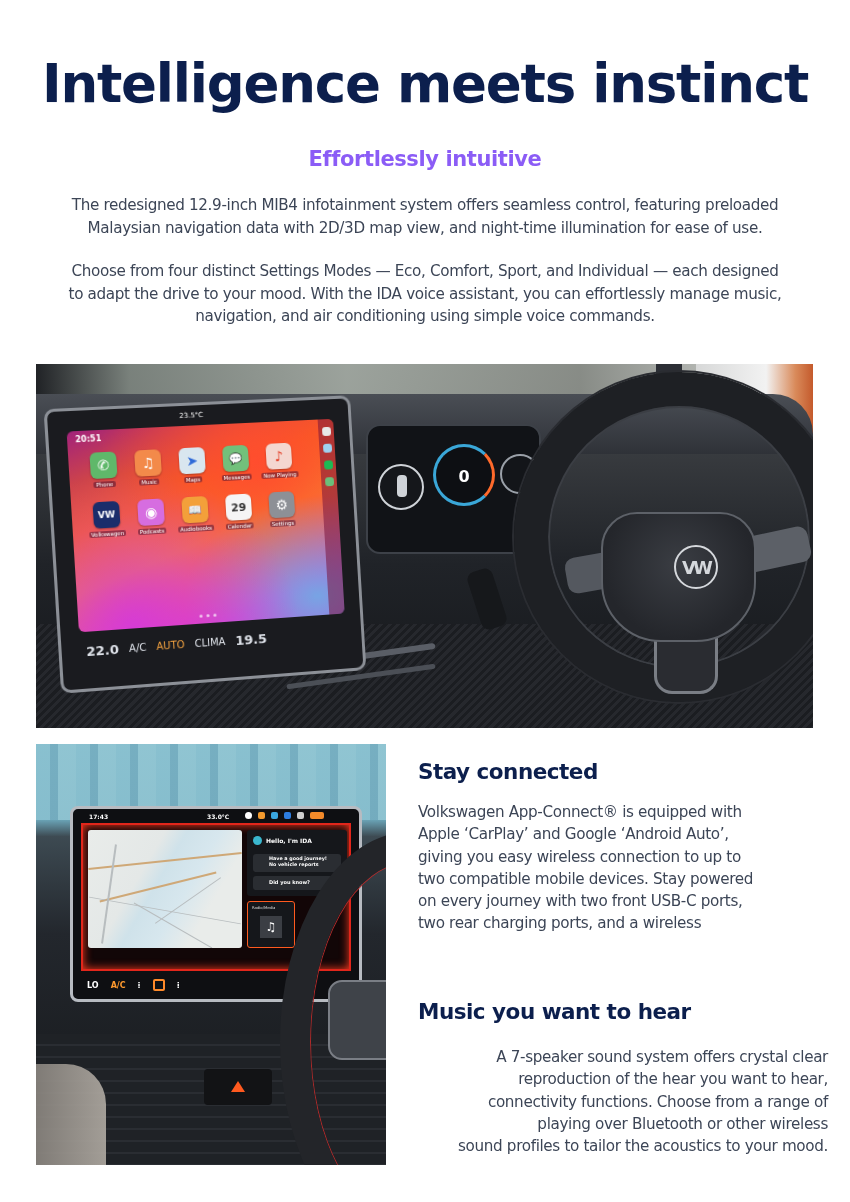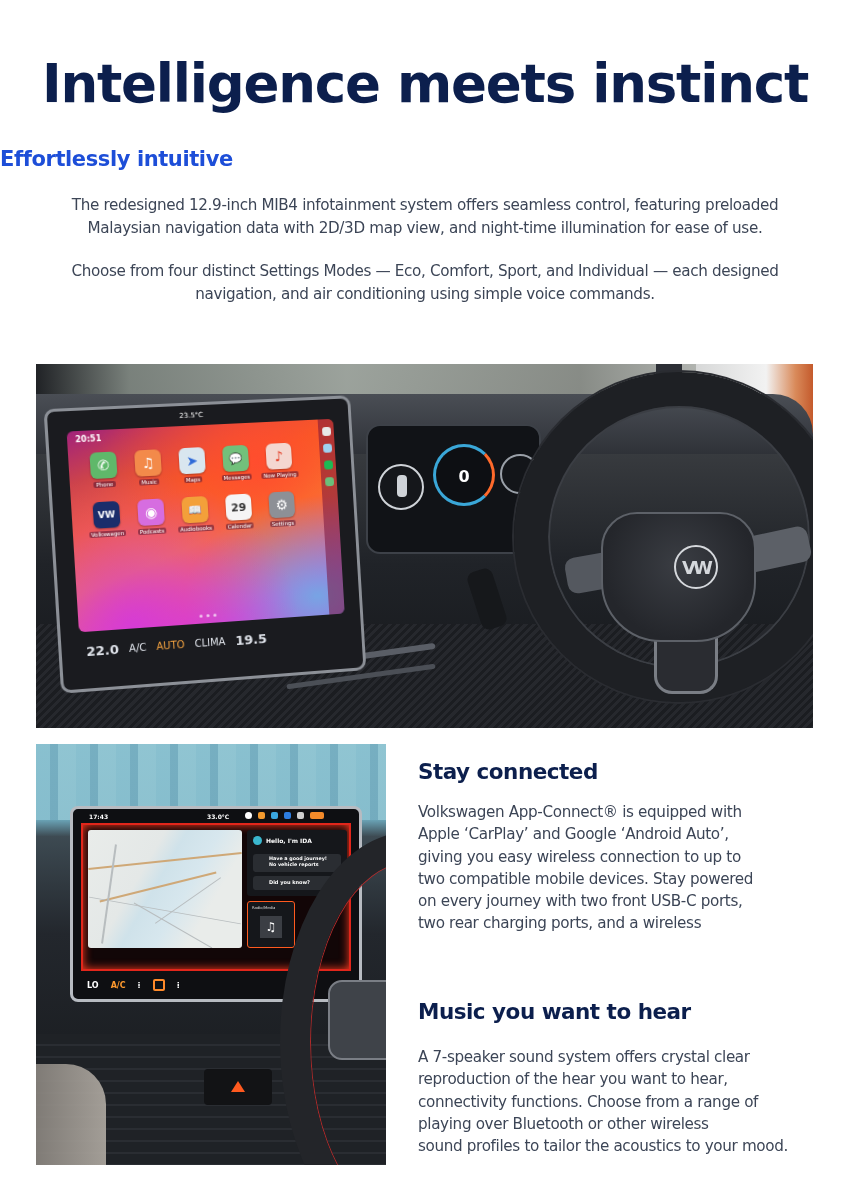--- a/index.html
+++ b/index.html
@@ -5,22 +5,22 @@
   * { box-sizing: border-box; margin: 0; padding: 0; }
   html, body { width: 850px; height: 1202px; background: #ffffff; overflow: hidden; }
   body { position: relative; font-family: "DejaVu Sans", sans-serif; color: #001e50; }
 
   .main-title {
     position: absolute; left: 0; top: 52px; width: 850px; text-align: center;
     font-family: "DejaVu Sans", sans-serif; font-weight: bold; font-size: 53px;
     letter-spacing: -1.2px; color: #0c1f4d; line-height: 64px;
   }
   .sub-title {
-    position: absolute; left: 0; top: 145px; width: 850px; 
-    font-weight: bold; font-size: 21px; letter-spacing: -0.4px; color: #1d4ed8; line-height: 28px;
+    position: absolute; left: 0; top: 145px; width: 850px; text-align: center;
+    font-weight: bold; font-size: 21px; letter-spacing: -0.4px; color: #8b5cf6; line-height: 28px;
   }
   .intro {
     position: absolute; left: 36px; width: 778px; text-align: center;
     font-family: "DejaVu Sans", sans-serif; font-size: 15.2px; line-height: 22.5px;
     color: #3c4556; letter-spacing: -0.35px;
   }
   .intro.p1 { top: 194px; }
   .intro.p2 { top: 260px; }
 
   
@@ -146,36 +146,37 @@
     position: absolute; left: 418px; font-weight: bold; font-size: 21.5px; color: #0c1f4d;
     letter-spacing: -0.5px; line-height: 28px;
   }
   .sec-title.t1 { top: 758px; }
   .sec-title.t2 { top: 998px; }
   .sec-body {
     position: absolute; left: 418px; width: 410px; font-size: 15.2px; line-height: 22.3px; color: #3c4556;
     letter-spacing: -0.35px;
   }
   .sec-body.b1 { top: 801px; }
-  .sec-body.b2 { top: 1046px; }
+  .sec-body.b2 { top: 1046px; text-align: right; }
   .sec-body .ln { display: block; white-space: nowrap; }
   .intro .ln { display: block; white-space: nowrap; }
 </style>
 </head>
 <body>
 
 <h1 class="main-title">Intelligence meets instinct</h1>
 <h2 class="sub-title">Effortlessly intuitive</h2>
 
 <p class="intro p1">
   <span class="ln">The redesigned 12.9-inch MIB4 infotainment system offers seamless control, featuring preloaded</span>
   <span class="ln">Malaysian navigation data with 2D/3D map view, and night-time illumination for ease of use.</span>
 </p>
 <p class="intro p2">
   <span class="ln">Choose from four distinct Settings Modes — Eco, Comfort, Sport, and Individual — each designed</span>
+  <span class="ln">to adapt the drive to your mood. With the IDA voice assistant, you can effortlessly manage music,</span>
   <span class="ln">navigation, and air conditioning using simple voice commands.</span>
 </p>
 
 <div class="photo1">
   <div class="p1-window"></div>
   <div class="outside"></div>
   <div class="pillar"></div>
   <div class="p1-dash"></div>
   <div class="p1-lower"></div>
   <div class="p1-vent1"></div>

